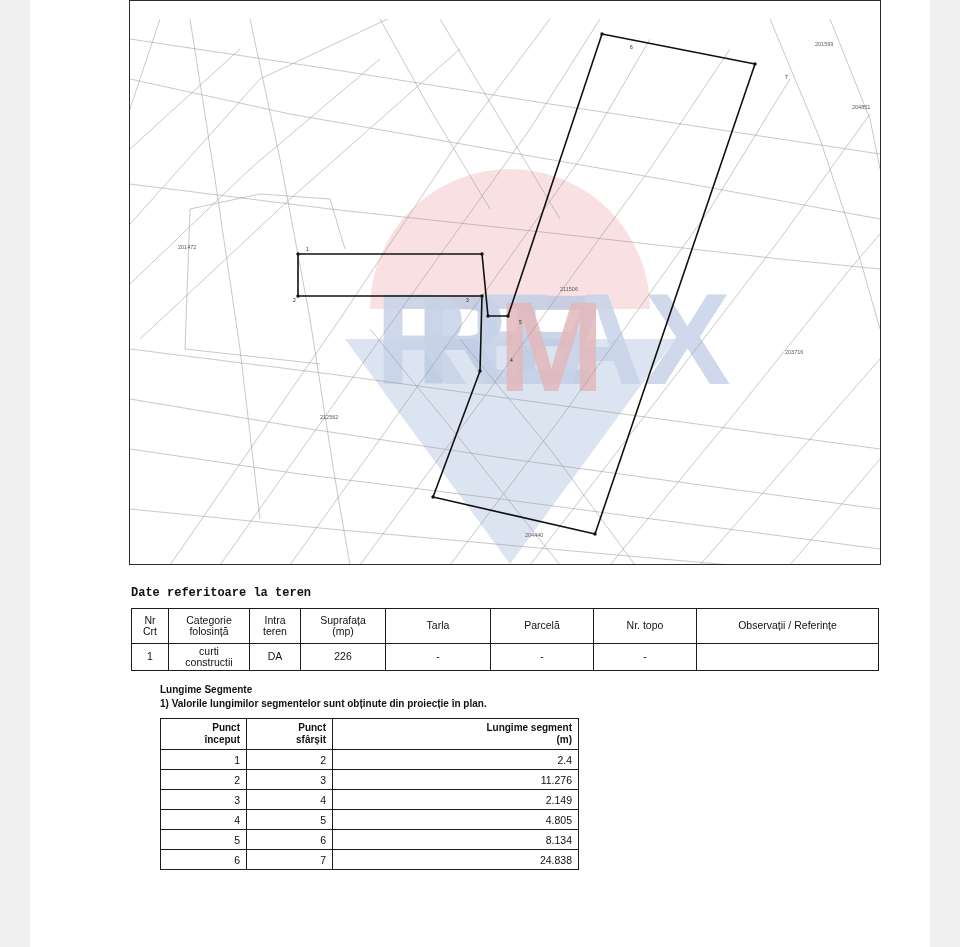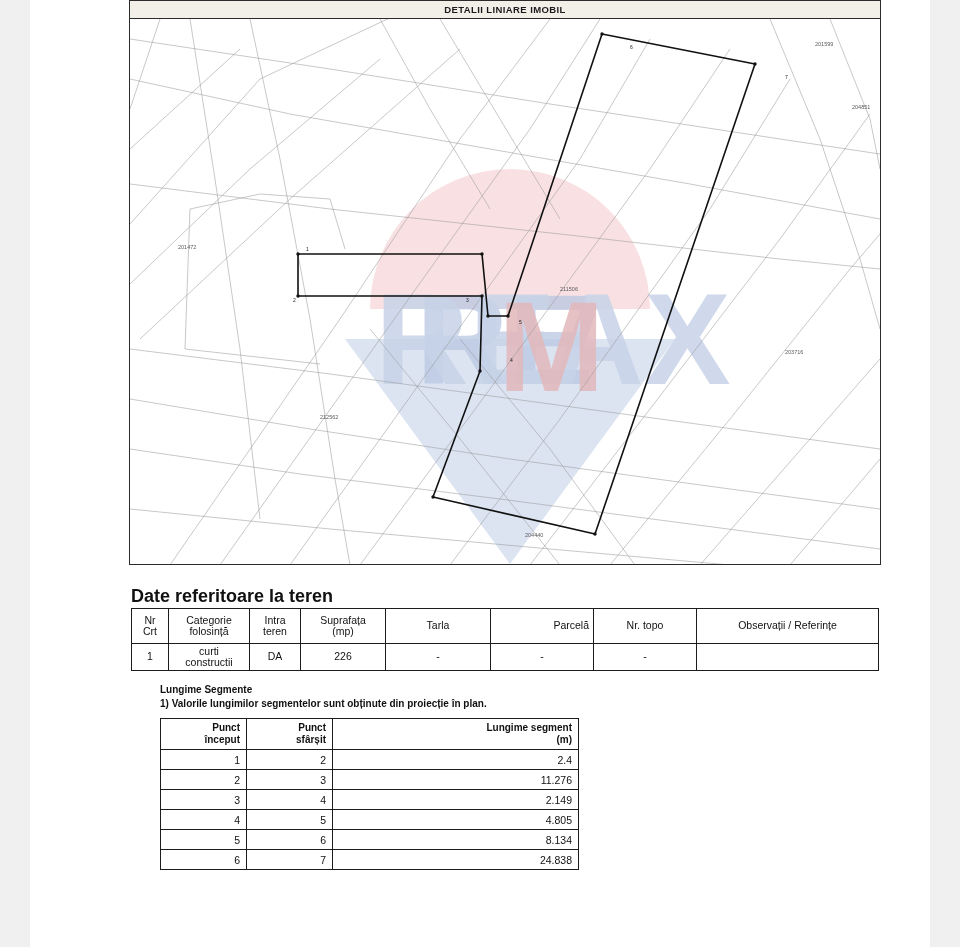--- a/index.html
+++ b/index.html
@@ -64,23 +64,24 @@
   .watermark {
     position: absolute;
     left: 0; top: 18px;
     width: 100%; height: 652px;
     pointer-events: none;
   }
 
   
   .sec-head {
     position: absolute;
-    font-size: 18px;
+    font-size: 12px;
     font-weight: bold;
     color: #111;
+    font-family: Liberation Mono, monospace;
   }
   .sub-head {
     position: absolute;
     font-size: 10px;
     font-weight: bold;
     color: #111;
   }
 
   
   table {
@@ -113,21 +114,21 @@
     text-align: center;
     height: 24px;
     vertical-align: middle;
     line-height: 11.5px;
   }
   #teren-table .c-nr { width: 28px; }
   #teren-table .c-cat { width: 72px; margin-top: 28px; }
   #teren-table .c-intra { width: 42px; }
   #teren-table .c-supra { width: 76px; }
   #teren-table .c-tarla { width: 96px; }
-  #teren-table .c-parcela { width: 94px; text-align: right; }
+  #teren-table .c-parcela { width: 94px; }
   #teren-table .c-topo { width: 94px; }
 
   #seg-table {
     position: absolute;
     left: 130px;
     top: 718px;
     width: 358px;
     table-layout: fixed;
   }
   #seg-table th {
@@ -160,21 +161,20 @@
     font-family: "Liberation Sans", sans-serif;
   }
 </style>
 </head>
 <body>
 
 <div id="page">
   <div class="sheet">
 
     <div class="map-panel">
-      <div class="map-title-bar">DETALII LINIARE IMOBIL</div>
 
       <div class="watermark">
         <svg width="750" height="546" viewBox="0 0 750 546" xmlns="http://www.w3.org/2000/svg">
           <path d="M 240 290 A 140 140 0 0 1 520 290 Z" fill="#f4c9cc" opacity="0.55"></path>
           <path d="M 215 320 L 545 320 L 380 545 Z" fill="#cdd8ec" opacity="0.7"></path>
           <text x="375" y="365" text-anchor="middle" font-family="Liberation Sans, sans-serif" font-size="128" font-weight="bold" fill="#b9c7e2" opacity="0.75">RE</text>
           <text x="375" y="365" text-anchor="middle" font-family="Liberation Sans, sans-serif" font-size="128" font-weight="bold" fill="#b9c7e2" opacity="0.0">RE/MAX</text>
           <text x="245" y="365" text-anchor="start" font-family="Liberation Sans, sans-serif" font-size="130" font-weight="bold" fill="#c7d3e8" opacity="0.85">RE</text>
           <text x="420" y="365" text-anchor="start" font-family="Liberation Sans, sans-serif" font-size="130" font-weight="bold" fill="#c7d3e8" opacity="0.85">AX</text>
           <text x="368" y="372" text-anchor="start" font-family="Liberation Sans, sans-serif" font-size="128" font-weight="bold" fill="#e3b8bb" opacity="0.85">M</text>

